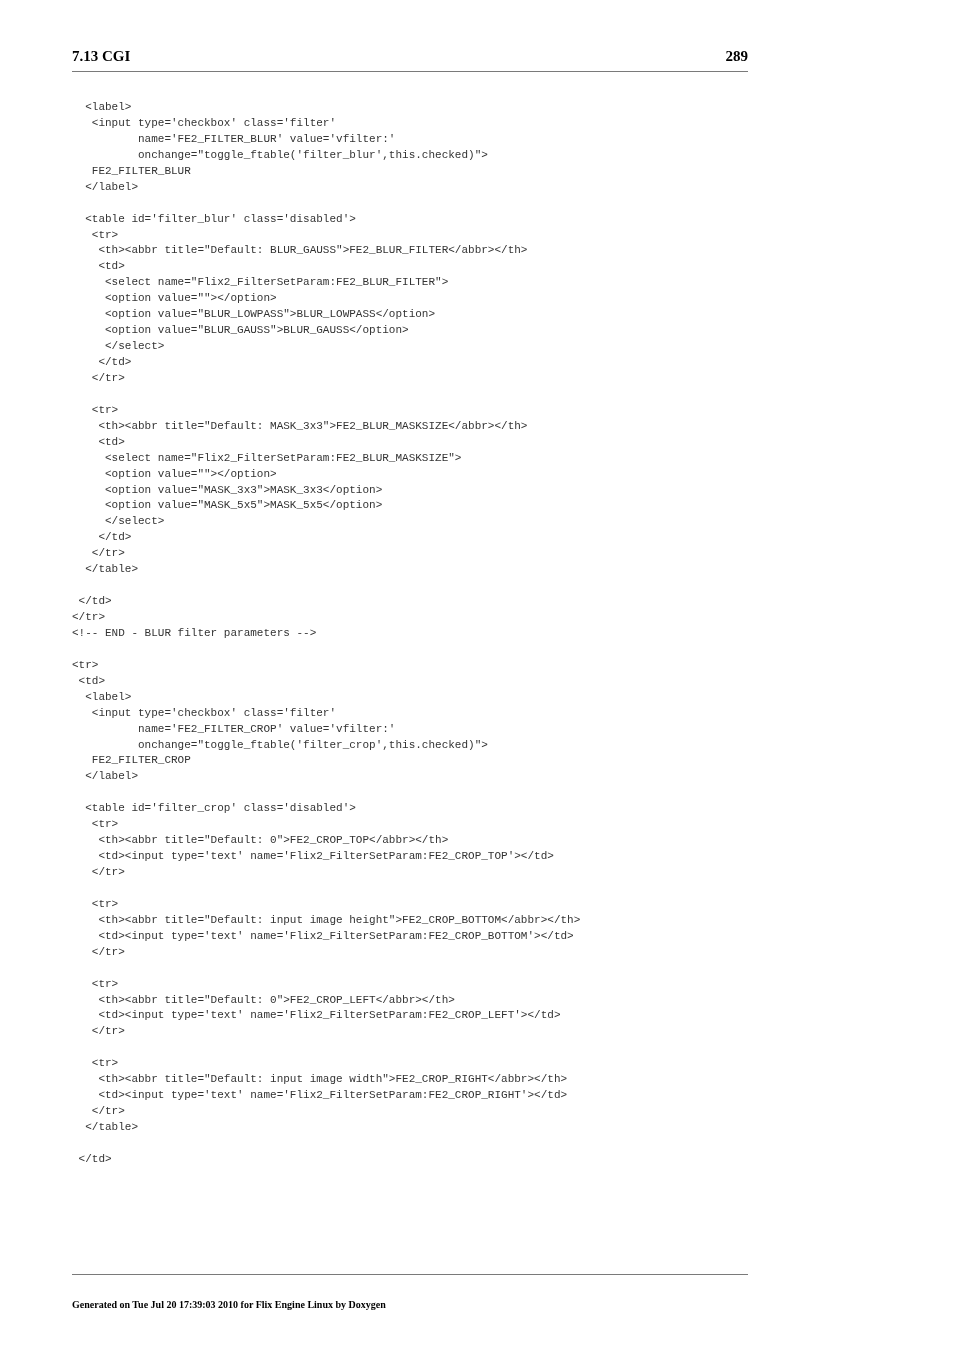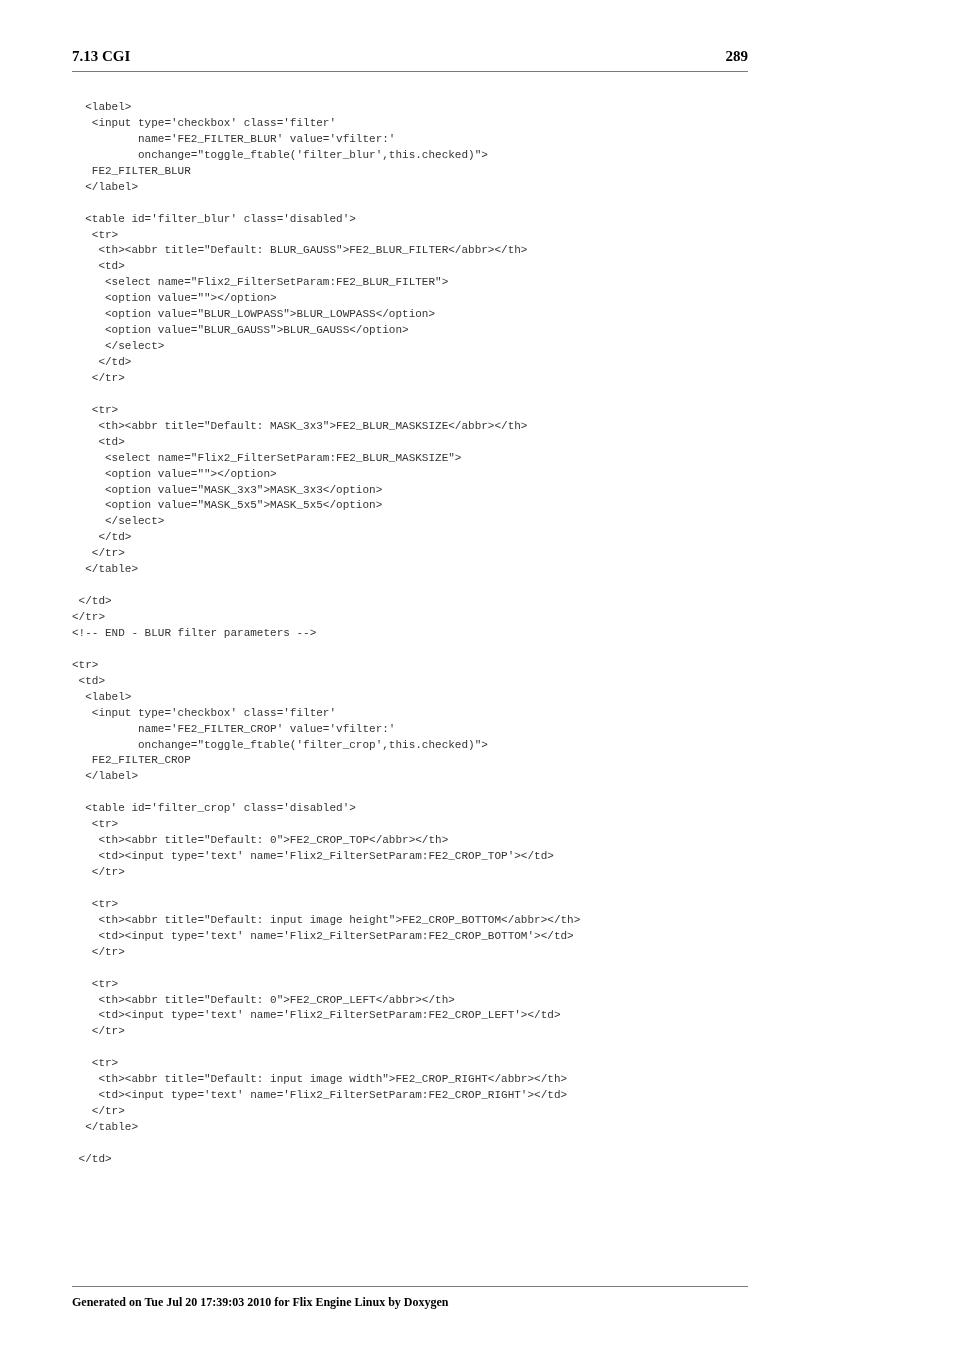--- a/index.html
+++ b/index.html
@@ -33,22 +33,22 @@
     line-height: 1.45;
     white-space: pre;
     color: #333;
   }
   .footer {
     position: absolute;
     left: 72px;
     right: 72px;
     bottom: 40px;
     border-top: 1px solid #7a7a7a;
-    padding-top: 8px;
-    font-size: 12px;
+    padding-top: 24px;
+    font-size: 10px;
     font-weight: bold;
     color: #000;
   }
 </style>
 </head>
 <body>
 
 <div class="page">
 
   <div class="header-row">

